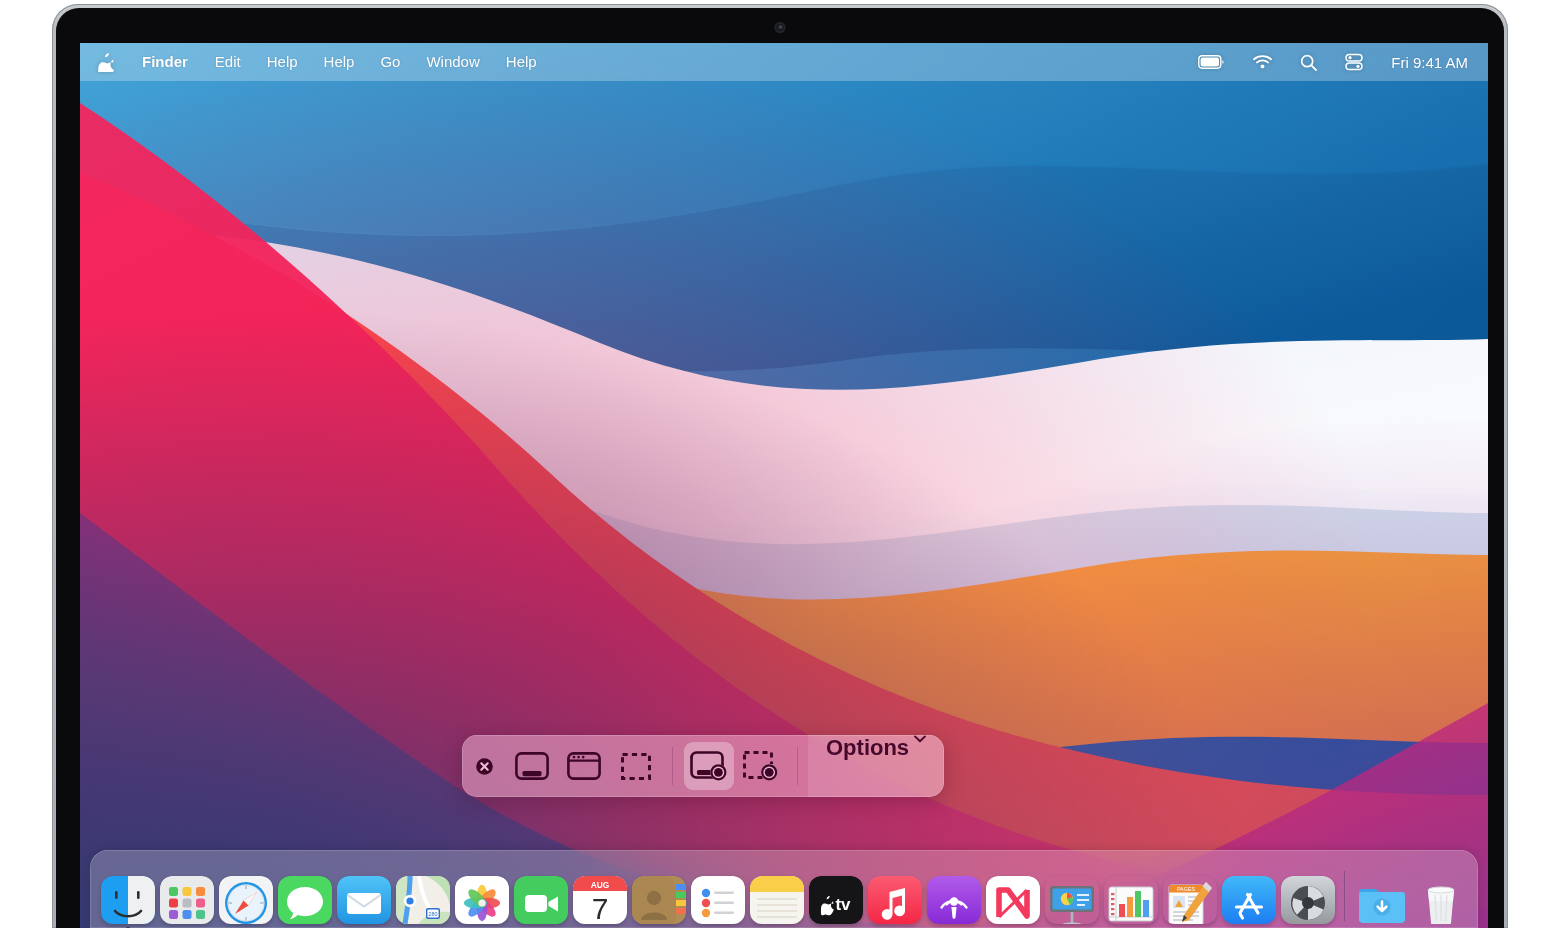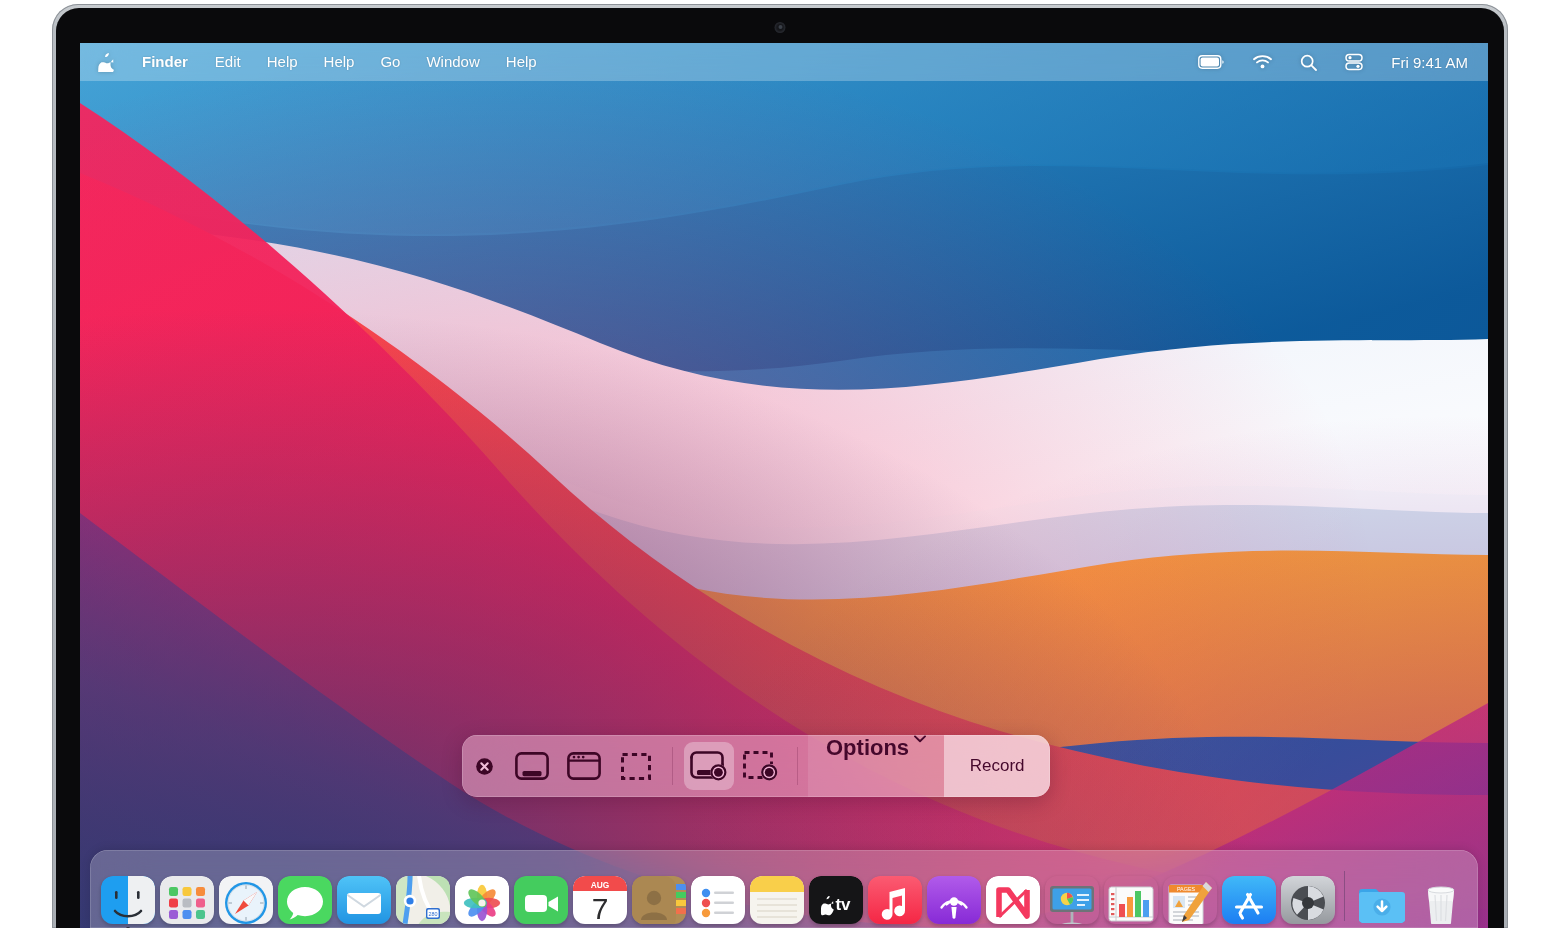--- a/index.html
+++ b/index.html
@@ -372,23 +372,20 @@
 
       <div class="tb-divider"></div>
 
       <div class="tb-options">
         <span>Options</span>
         <svg width="12" height="8" viewBox="0 0 12 8" xmlns="http://www.w3.org/2000/svg">
           <path d="M1 1.4 L6 6.2 L11 1.4" fill="none" stroke="#45082c" stroke-width="1.9" stroke-linecap="round" stroke-linejoin="round"></path>
         </svg>
       </div>
 
-      <div class="tb-record">
-        <span>Record</span>
-      </div>
     </div>
 
     <div id="dock">
 
       <div class="dock-item">
         <div class="dock-icon">
           <svg viewBox="0 0 54 54" xmlns="http://www.w3.org/2000/svg">
             <rect width="54" height="54" rx="12" fill="#1e9ef0"></rect>
             <path d="M27 0 H42 A12 12 0 0 1 54 12 V42 A12 12 0 0 1 42 54 H27 Z" fill="#eef0f2"></path>
             <rect x="14" y="15" width="2.6" height="8" rx="1.3" fill="#2a2f36"></rect>

